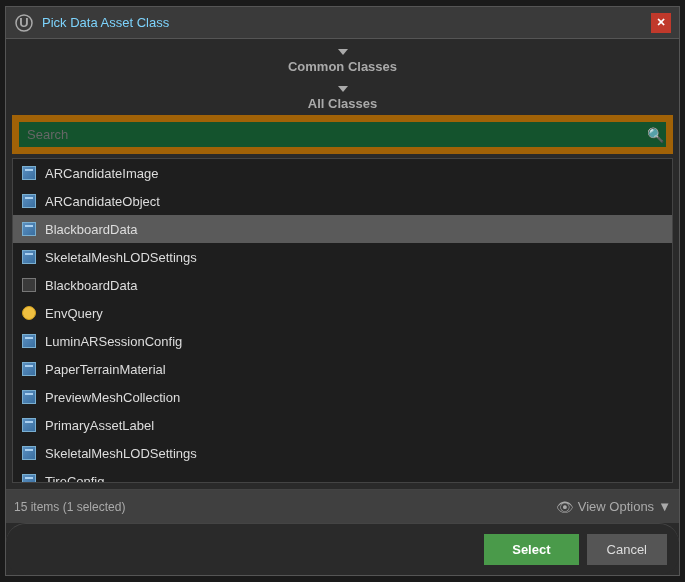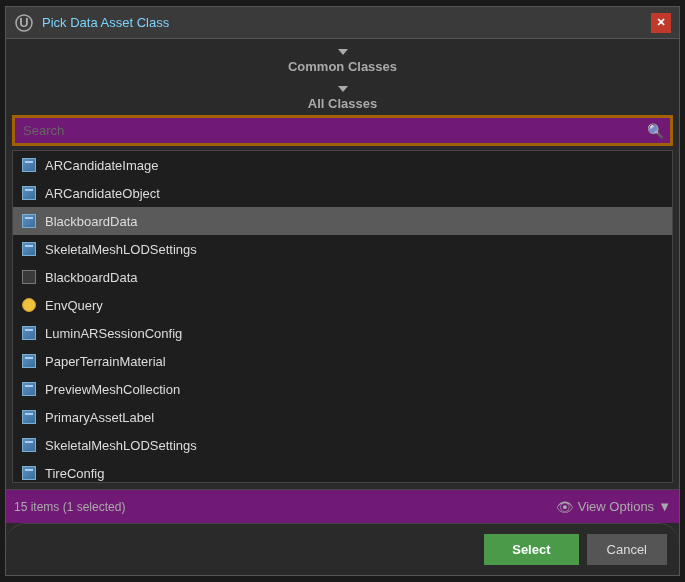--- a/index.html
+++ b/index.html
@@ -109,22 +109,22 @@
       margin-top: 4px;
     }
 
     .search-container {
       position: relative;
       margin-bottom: 4px;
     }
 
     .search-input {
       width: 100%;
-      background: #701a75;
-      border: 3px solid #a16207;
+      background: #14532d;
+      border: 7px solid #a16207;
       color: #ccc;
       padding: 5px 30px 5px 8px;
       outline: none;
       font-size: 13px;
     }
 
     .search-input::placeholder {
       color: #666;
     }
 
@@ -214,21 +214,21 @@
       border: 1px solid #d0a020;
     }
 
     .item-label {
       color: #ddd;
       font-size: 13px;
     }
 
     .status-bar {
       height: 34px;
-      background: #701a75;
+      background: #404040;
       border-top: 1px solid #444;
       display: flex;
       align-items: center;
       justify-content: space-between;
       padding: 0 8px;
       flex-shrink: 0;
     }
 
     .status-text {
       color: #aaa;

